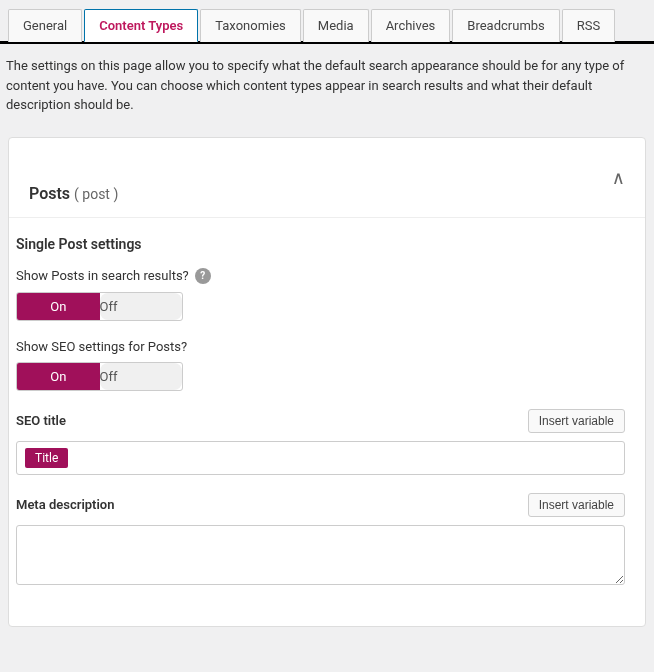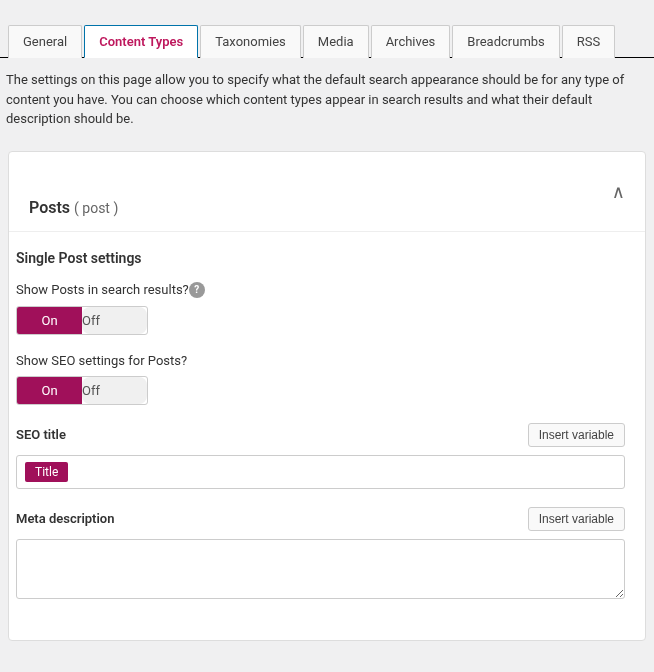--- a/index.html
+++ b/index.html
@@ -11,22 +11,21 @@
       width: 654px;
       min-height: 672px;
     }
 
     
     .tabs-bar {
       display: flex;
       background: #f0f0f1;
       padding: 8px 8px 0 8px;
       gap: 2px;
-      border-bottom: 1px solid #000000;
-      margin-top: 16px;
+      border-bottom: 3px solid #000000;
     }
     .tab {
       padding: 8px 14px;
       border: 1px solid #ccc;
       background: #f9f9f9;
       cursor: pointer;
       font-size: 13px;
       color: #444;
       border-bottom: none;
       border-radius: 2px 2px 0 0;
@@ -100,41 +99,41 @@
     .form-group {
       margin-bottom: 18px;
     }
 
     .form-label {
       font-size: 13px;
       color: #333;
       margin-bottom: 8px;
       display: flex;
       align-items: center;
-      gap: 0;
+      gap: 6px;
     }
 
     .help-icon {
       display: inline-flex;
       align-items: center;
       justify-content: center;
       width: 16px;
       height: 16px;
       border-radius: 50%;
       background: #999;
       color: #fff;
       font-size: 10px;
       font-weight: bold;
       cursor: pointer;
     }
 
     
     .toggle-container {
       display: flex;
-      width: 132px;
+      width: 167px;
       border: 1px solid #ccc;
       border-radius: 3px;
       overflow: hidden;
     }
     .toggle-on {
       flex: 1;
       padding: 6px 0;
       text-align: center;
       background: #a0105a;
       color: #fff;

